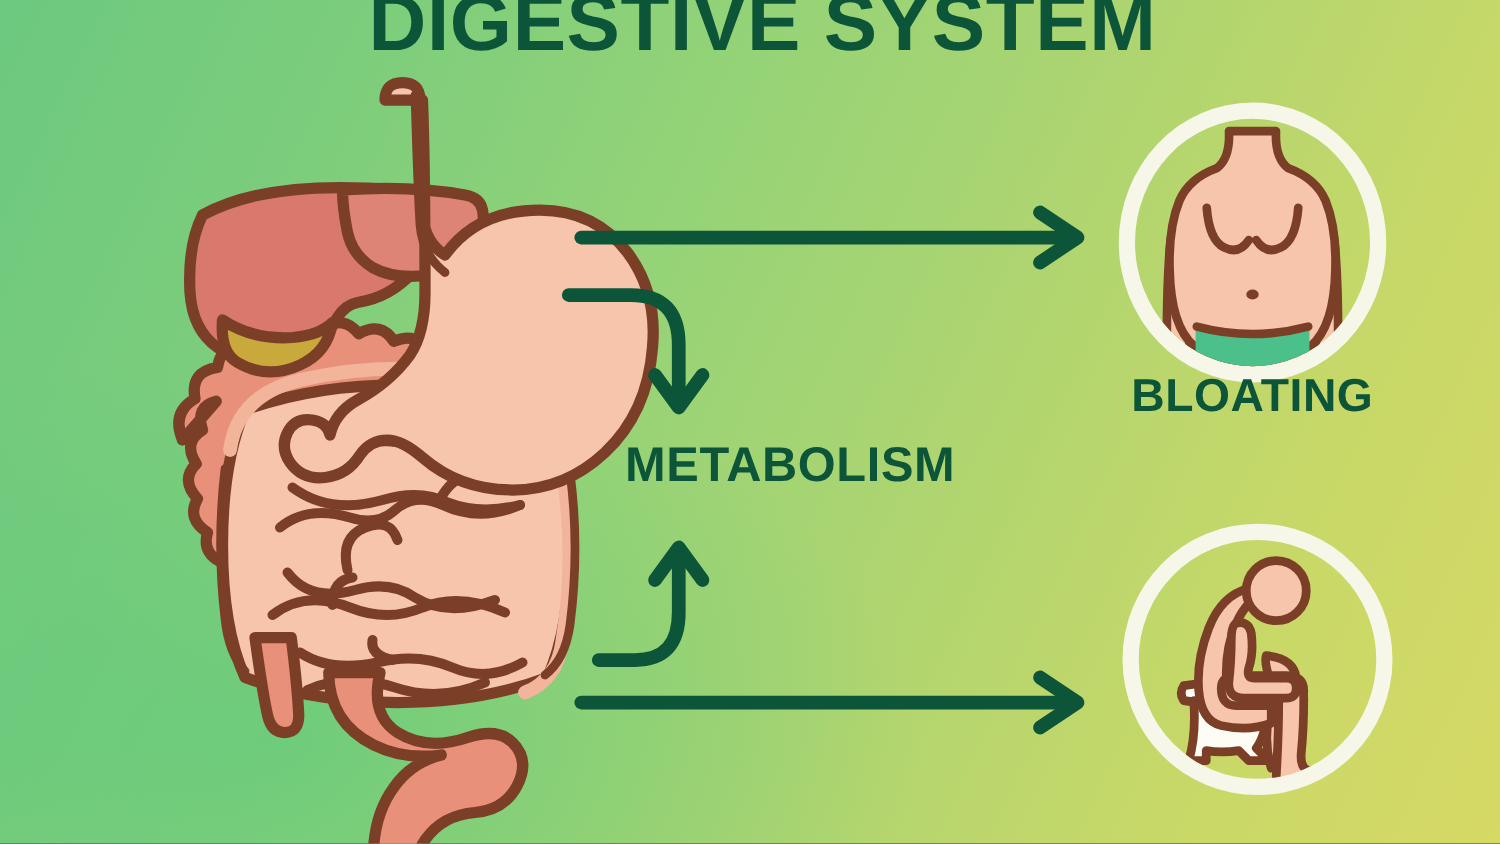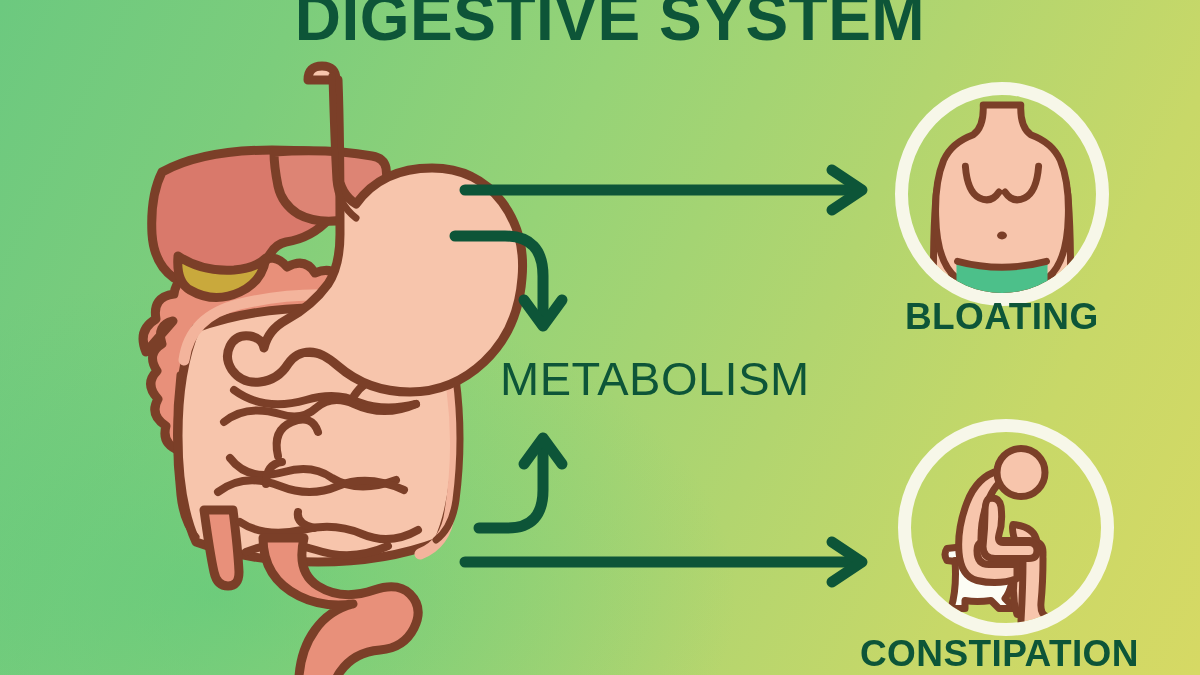--- a/index.html
+++ b/index.html
@@ -45,22 +45,22 @@
     line-height: 1.0;
     white-space: nowrap;
     z-index: 6;
   }
 
   
   .metabolism {
     position: absolute;
     left: 500px;
     top: 351px;
-    font-size: 47px;
-    font-weight: normal;
+    font-size: 39px;
+    font-weight: bold;
     letter-spacing: 0.5px;
     color: #0d5538;
     z-index: 6;
     white-space: nowrap;
   }
 
   
   .right-label {
     position: absolute;
     font-size: 37px;
@@ -281,17 +281,16 @@
 
         <path fill="#f7c5ac" d="
           M 78 66 q 10 -2 12 8 q 2 16 -2 28 q -2 8 4 8 l 26 0
           q 8 0 8 8 q 0 8 -8 8 l -34 0 q -12 0 -12 -12
           q 2 -18 2 -34 q 0 -12 4 -14 Z"></path>
 
         <circle cx="110" cy="40" r="24" fill="#f7c5ac"></circle>
       </g>
     </svg>
   </div>
-  <div class="right-label" id="label-constipation">CONSTIPATION</div>
 
   <div class="metabolism">METABOLISM</div>
 
 </div>
 
 </body></html>

